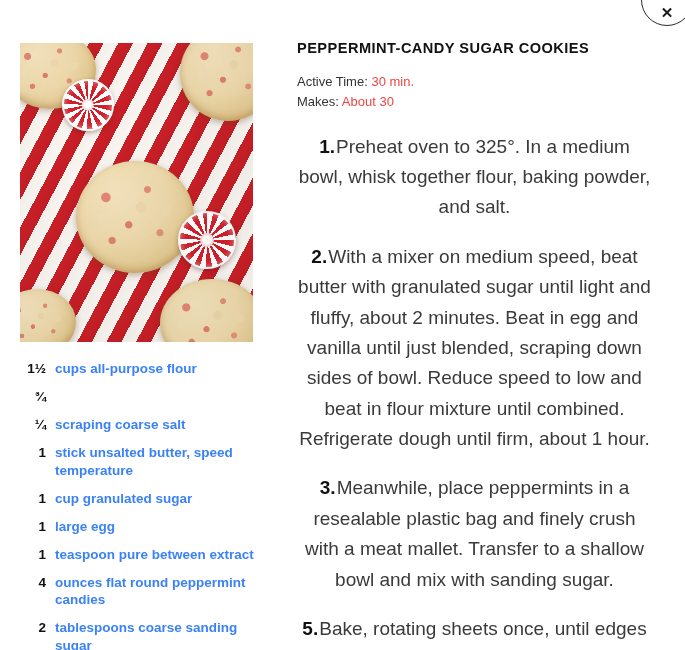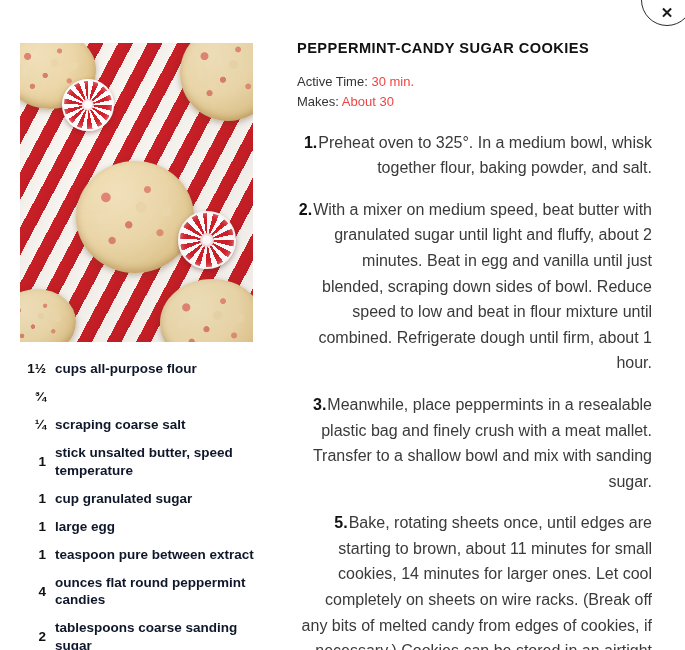--- a/index.html
+++ b/index.html
@@ -146,38 +146,38 @@
   .mint.m1 { width: 52px; height: 52px; left: 42px;  top: 36px; }
   .mint.m2 { width: 58px; height: 58px; left: 158px; top: 168px; }
 
   
   .ingredients {
     margin-top: 18px;
     width: 250px;
   }
   .ing-row {
     display: flex;
-    align-items: center;
+    align-items: flex-start;
     margin-bottom: 11px;
   }
   .ing-qty {
     flex: 0 0 26px;
     text-align: right;
     padding-right: 9px;
     font-size: 13.5px;
     font-weight: bold;
     color: #111111;
     line-height: 1.27;
     white-space: nowrap;
   }
   .ing-name {
     flex: 1 1 auto;
     font-size: 13.5px;
     font-weight: bold;
-    color: #0f172a;
+    color: #3b82f6;
     line-height: 1.27;
   }
 
   
   .right-col {
     position: absolute;
     left: 297px;
     top: 40px;
     width: 355px;
   }
@@ -197,25 +197,25 @@
     color: #333333;
     line-height: 1.58;
   }
   .meta-line b {
     color: #ef4444;
     font-weight: normal;
   }
 
   .steps { }
   .step {
-    font-size: 16px;
+    font-size: 19px;
     line-height: 1.60;
     color: #3a3a3a;
     margin-bottom: 13px;
-    text-align: right;
+    text-align: center;
   }
   .step .num {
     font-weight: bold;
     color: #111111;
     margin-right: 1px;
   }
 </style>
 </head>
 <body>
 

